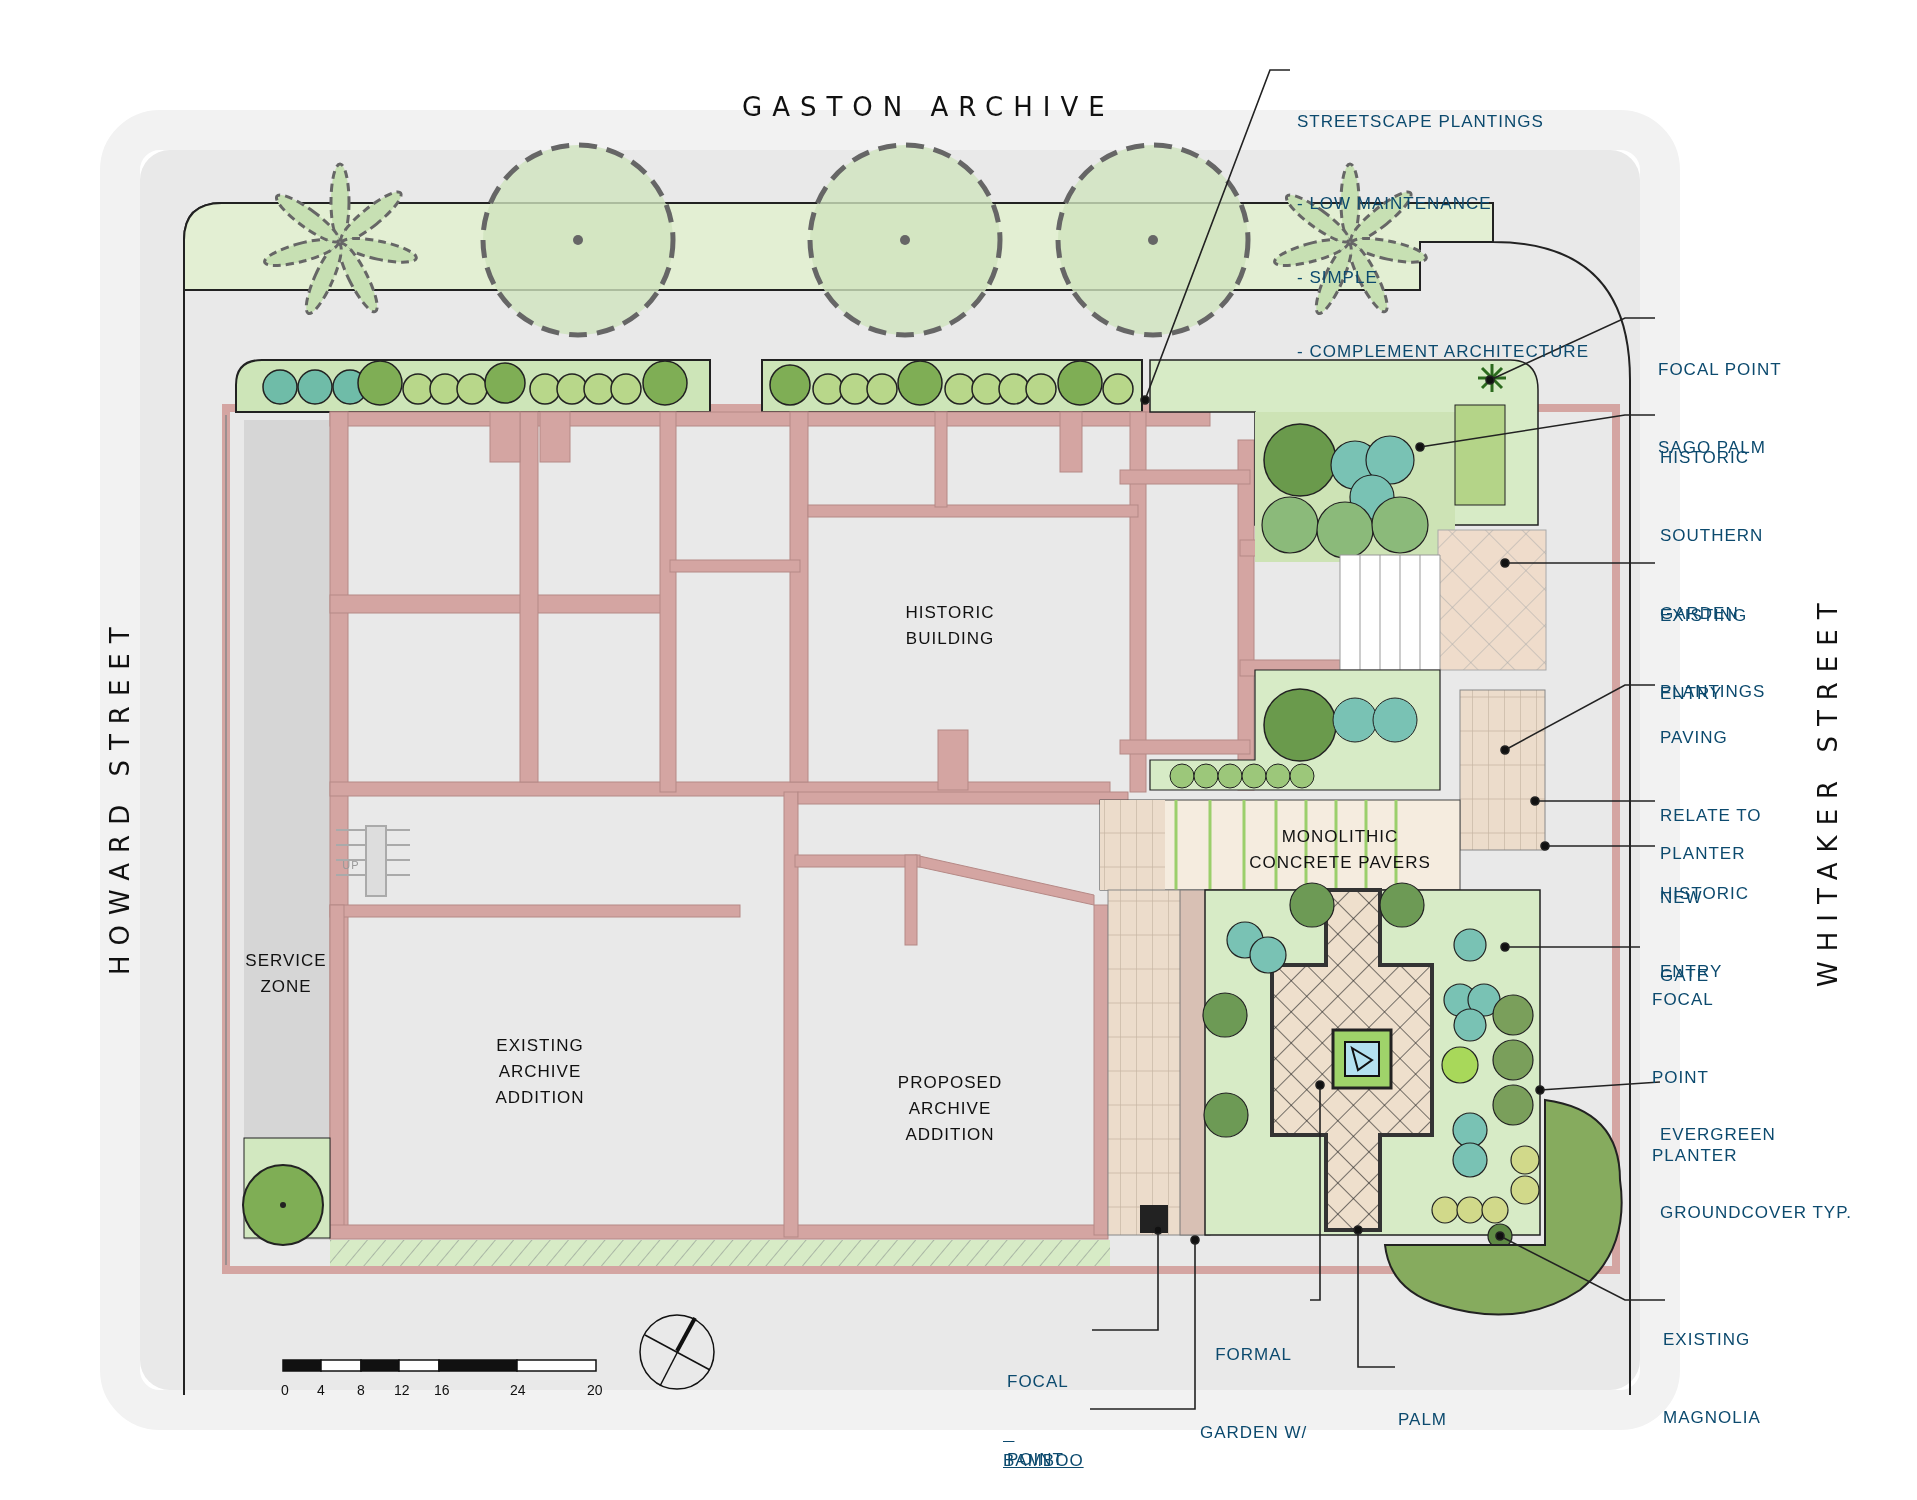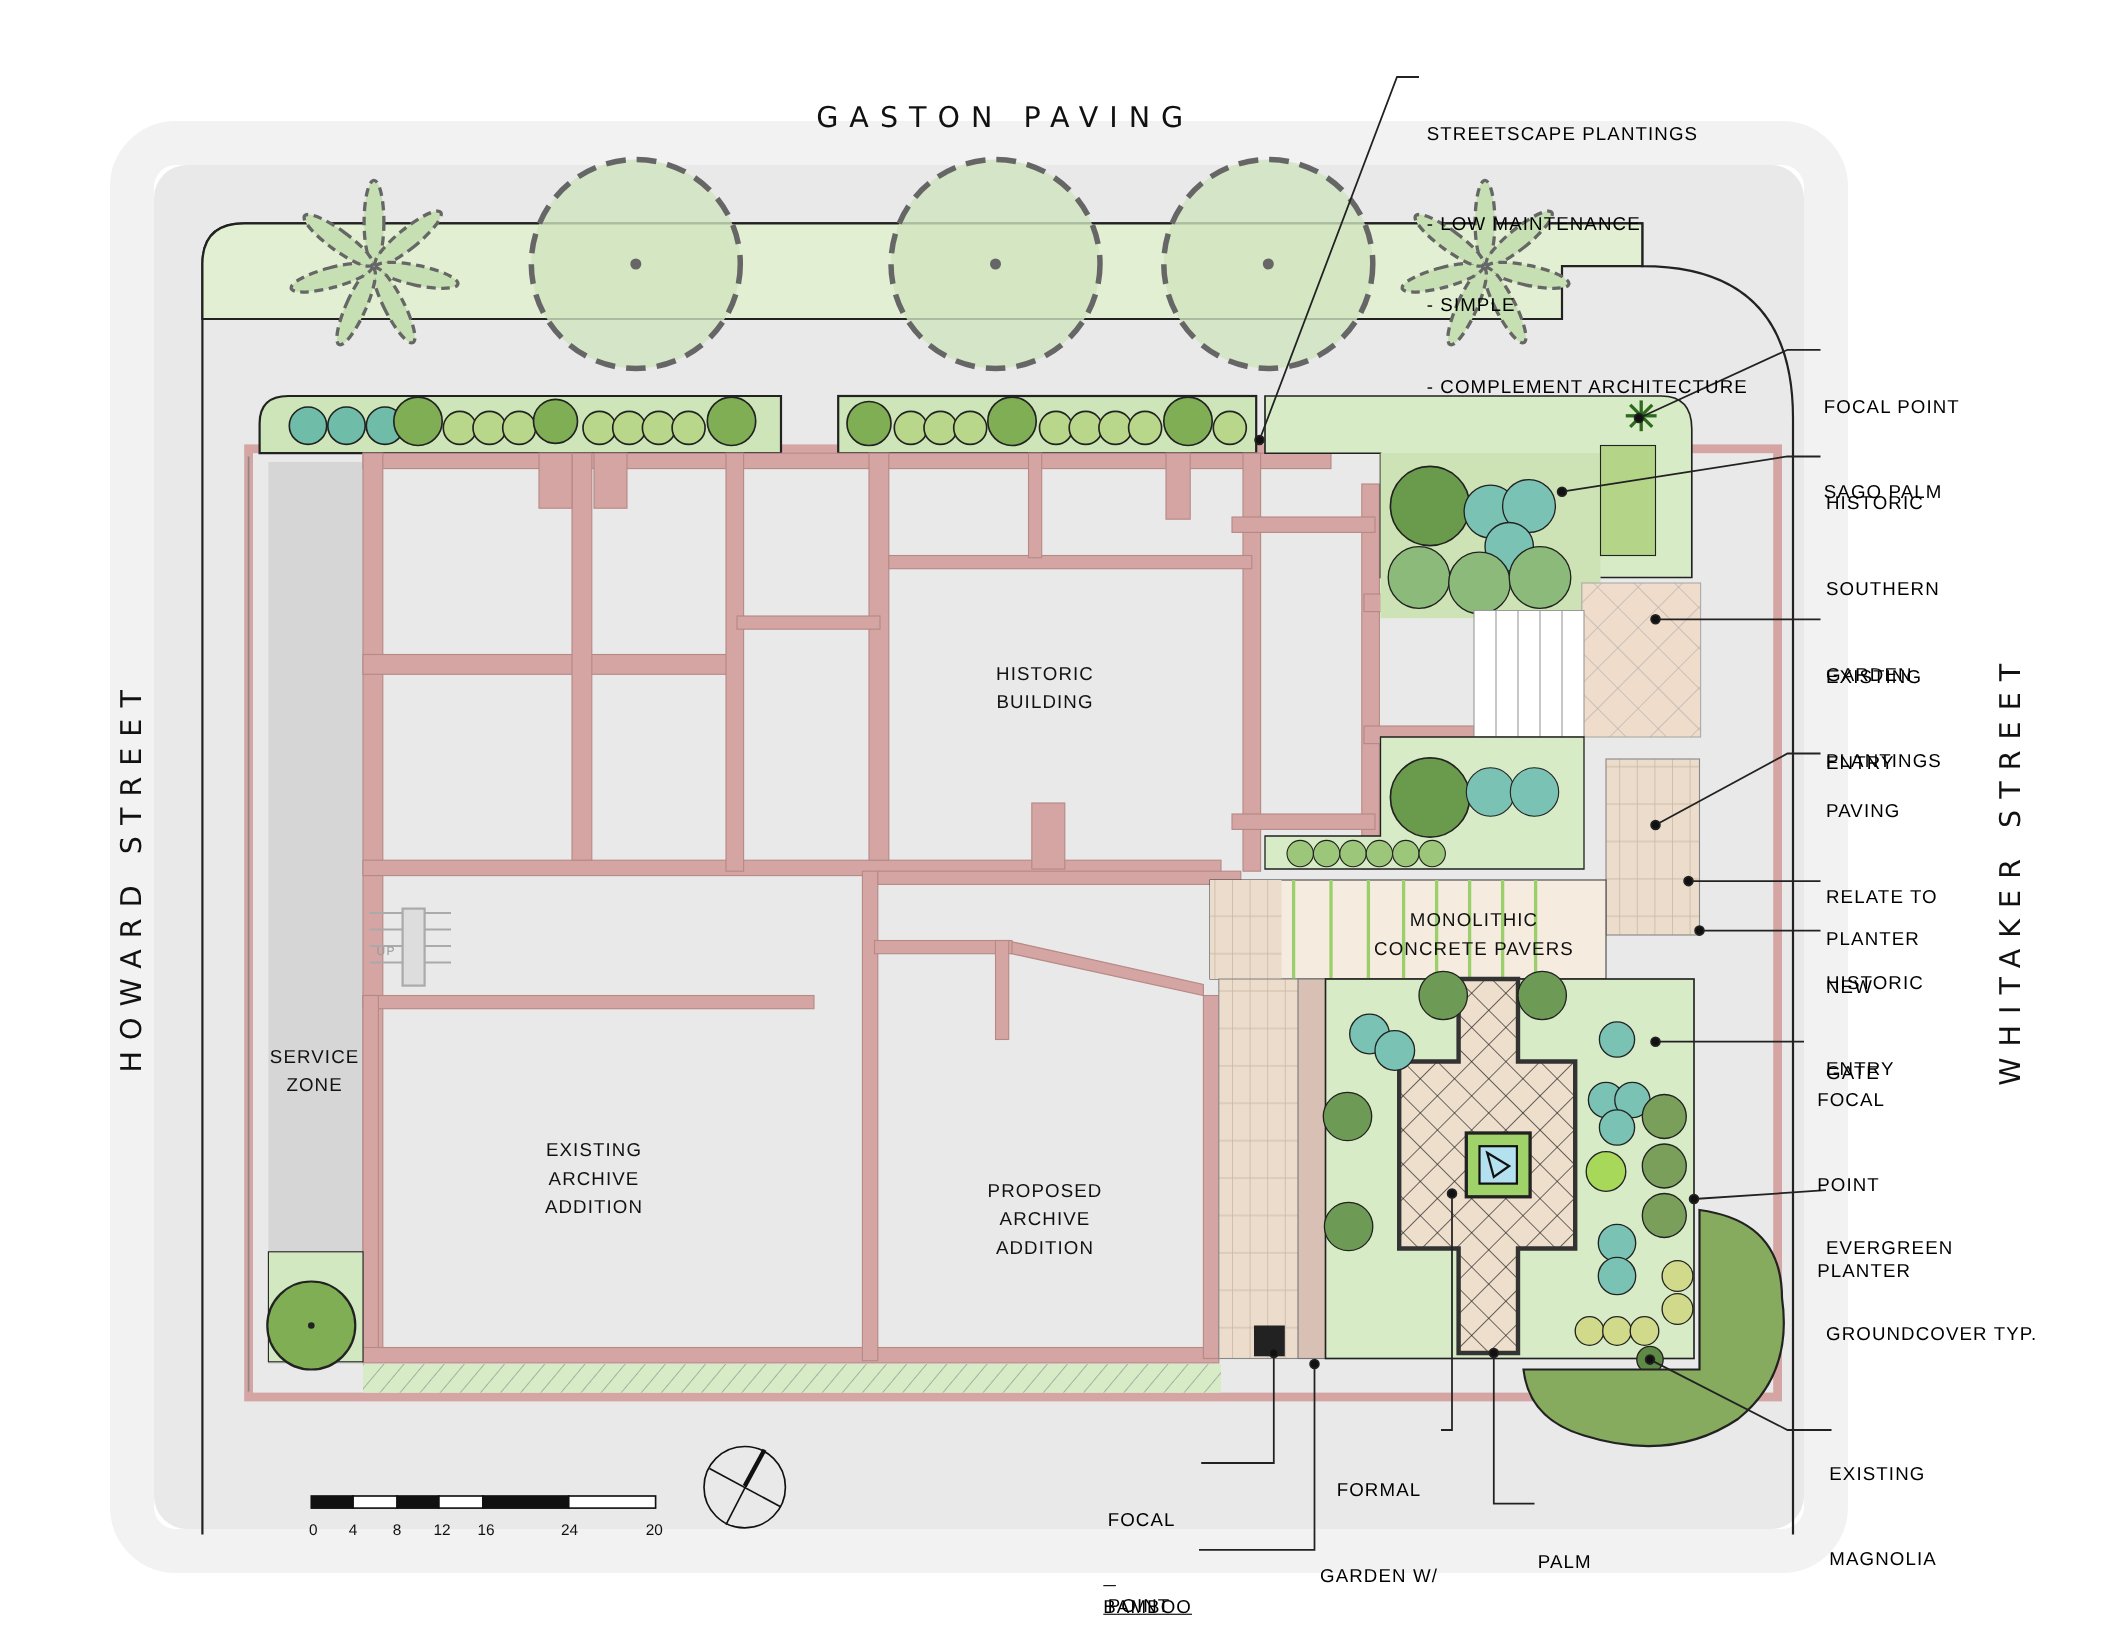--- a/index.html
+++ b/index.html
@@ -1,18 +1,18 @@
 <!DOCTYPE html>
 <html><head>
   <meta charset="utf-8">
   <style>
     html, body { margin: 0; padding: 0; background: #ffffff; }
     body { width: 1917px; height: 1500px; position: relative; overflow: hidden; font-family: "Liberation Sans", sans-serif; }
     .plan { position: absolute; left: 0; top: 0; width: 1917px; height: 1500px; }
-    .lbl { position: absolute; font-family: "Liberation Sans", sans-serif; font-size: 17px; line-height: 26px; letter-spacing: 1px; color: #000000; text-transform: uppercase; white-space: pre; }
+    .lbl { position: absolute; font-family: "Liberation Sans", sans-serif; font-size: 17px; line-height: 26px; letter-spacing: 1px; color: #0c4a6e; text-transform: uppercase; white-space: pre; }
     .lbl .ln { display: block; }
     .street { position: absolute; font-family: "DejaVu Sans", sans-serif; font-size: 26px; letter-spacing: 10px; color: #111; white-space: nowrap; }
     .street.vert-left { transform: rotate(-90deg); transform-origin: center center; }
     .street.vert-right { transform: rotate(-90deg); transform-origin: center center; }
     .room { position: absolute; font-size: 17px; line-height: 26px; letter-spacing: 1px; text-align: center; color: #111; }
     .room .ln { display: block; }
     .scale-lbl { position: absolute; font-size: 14px; color: #111; }
   </style>
 </head>
 <body>
@@ -308,21 +308,21 @@
   </g>
 
   <g stroke="#111" stroke-width="1.5" fill="none">
     <circle cx="677" cy="1352" r="37"></circle>
     <line x1="645" y1="1335" x2="710" y2="1370"></line>
     <line x1="660" y1="1386" x2="695" y2="1318"></line>
     <line x1="677" y1="1351" x2="695" y2="1318" stroke-width="4"></line>
   </g>
 </svg>
 
-<div class="street" style="left:742px; top:92px;">GASTON PAVING</div>
+<div class="street" style="left:742px; top:92px;">GASTON ARCHIVE</div>
 <div class="street vert-left" style="left:-20px; top:820px; width:280px;">HOWARD STREET</div>
 <div class="street vert-right" style="left:1668px; top:812px; width:320px;">WHITAKER STREET</div>
 
 <div class="room" style="left:880px; top:600px; width:140px;">
   <span class="ln">HISTORIC</span>
   <span class="ln">BUILDING</span>
 </div>
 <div class="room" style="left:470px; top:1033px; width:140px;">
   <span class="ln">EXISTING</span>
   <span class="ln">ARCHIVE</span>

